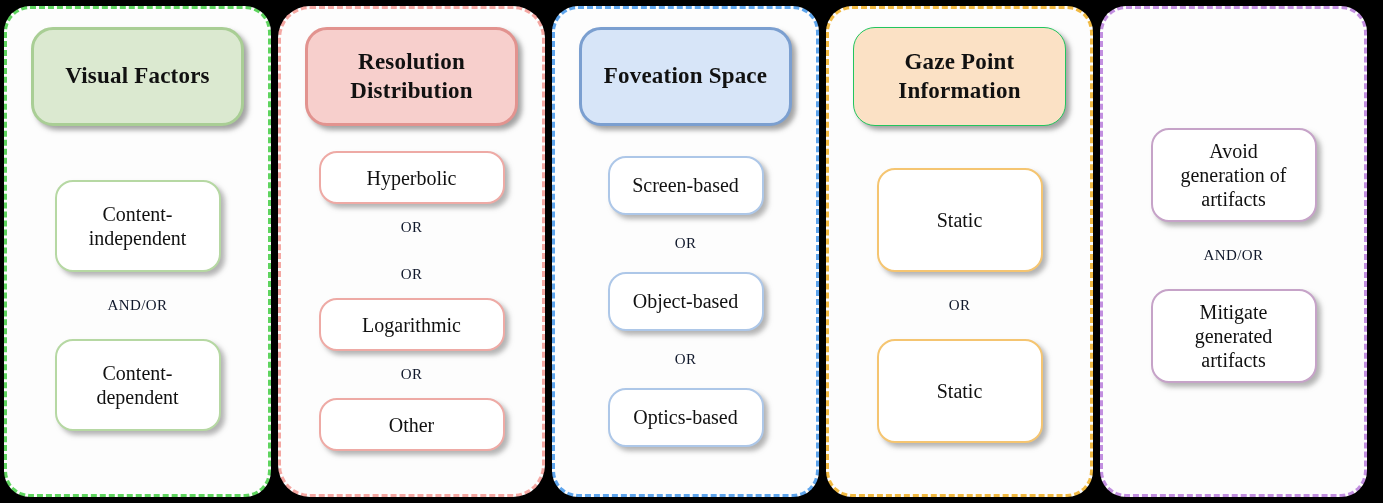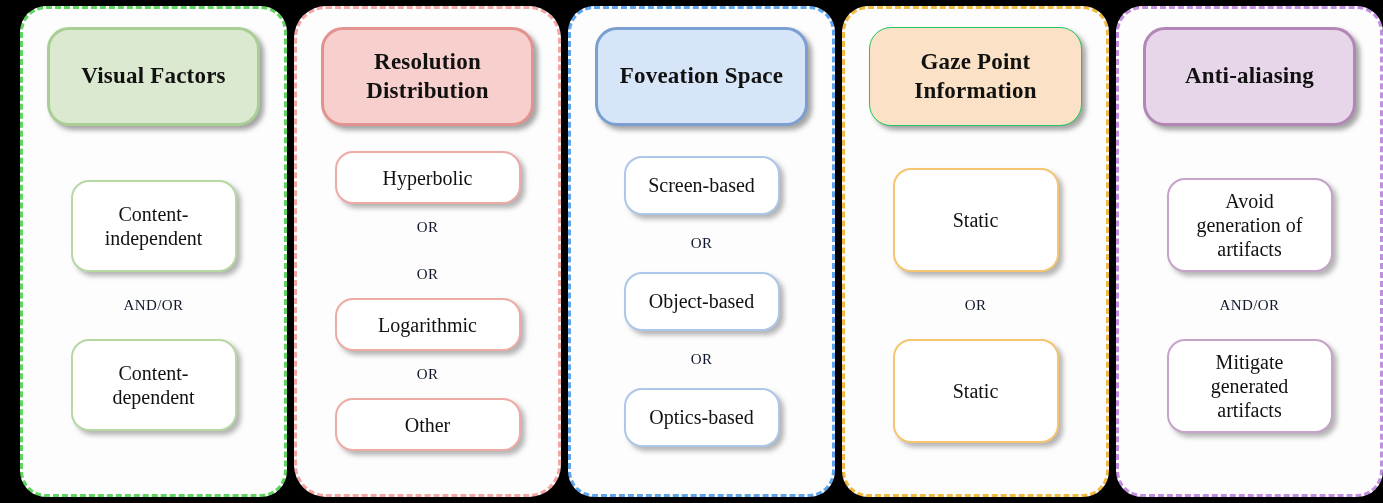--- a/index.html
+++ b/index.html
@@ -11,21 +11,21 @@
     font-family: "Liberation Serif", "DejaVu Serif", serif;
     overflow: hidden;
   }
 
   .board {
     width: 1367px;
     height: 503px;
     display: flex;
     align-items: stretch;
     justify-content: space-between;
-    padding: 6px 20px;
+    padding: 6px 4px;
     gap: 7px;
   }
 
   .column {
     position: relative;
     flex: 0 0 267px;
     background: #fdfdfd;
     border-radius: 26px;
     border: 3px dashed #6fdc6f;
     display: flex;
@@ -160,21 +160,20 @@
   <div class="column col-orange">
     <div class="header orange">Gaze Point<br>Information</div>
     <div class="items gap-wide">
       <div class="item orange size-xtall">Static</div>
       <div class="connector conn-sp-lg">OR</div>
       <div class="item orange size-xtall">Static</div>
     </div>
   </div>
 
   <div class="column col-purple">
-    <div class="header purple">Anti-aliasing</div>
     <div class="items gap-wide">
       <div class="item purple size-block">Avoid<br>generation of<br>artifacts</div>
       <div class="connector conn-sp-lg">AND/OR</div>
       <div class="item purple size-block">Mitigate<br>generated<br>artifacts</div>
     </div>
   </div>
 
 </div>
 
 </body></html>

